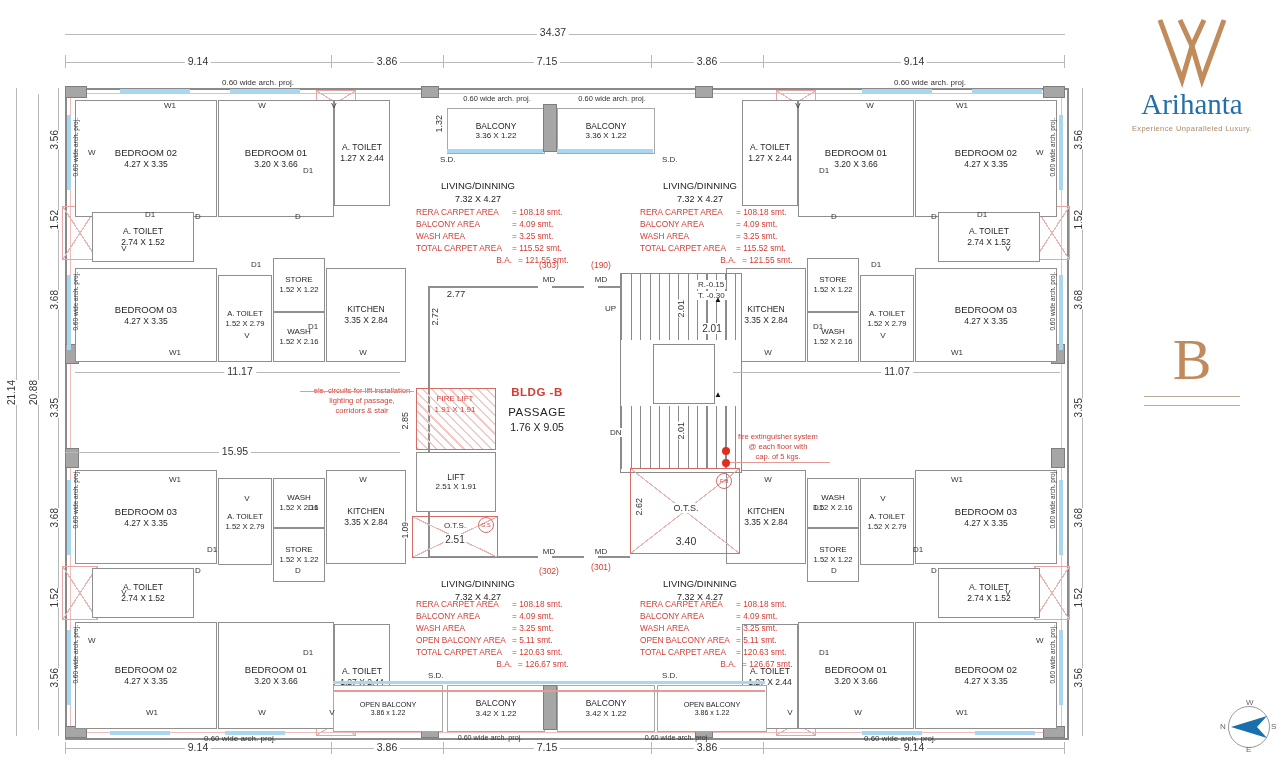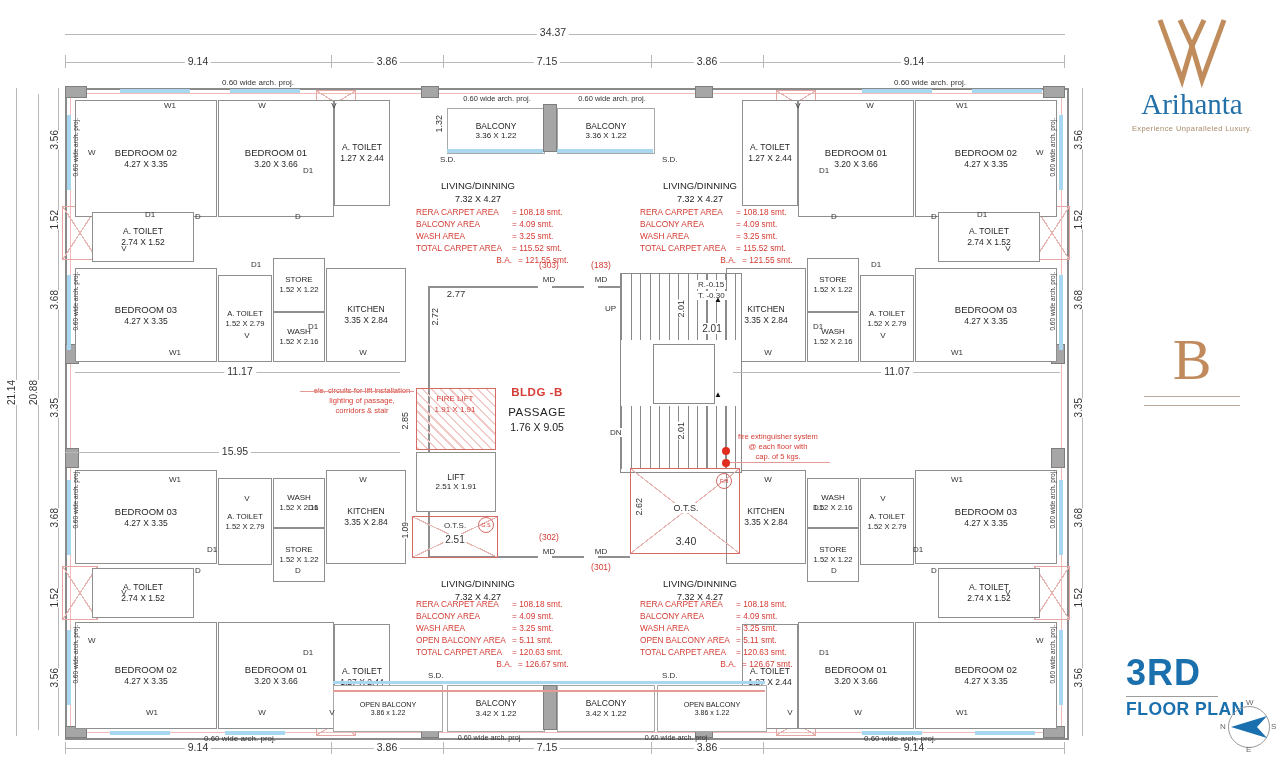--- a/index.html
+++ b/index.html
@@ -479,26 +479,26 @@
 
   <div class="wl" style="left:428px;top:286px;width:2px;height:272px;"></div>
   <div class="wl" style="left:430px;top:286px;width:108px;height:2px;"></div>
   <div class="wl" style="left:552px;top:286px;width:32px;height:2px;"></div>
   <div class="wl" style="left:598px;top:286px;width:22px;height:2px;"></div>
   <div class="wl" style="left:430px;top:556px;width:108px;height:2px;"></div>
   <div class="wl" style="left:552px;top:556px;width:32px;height:2px;"></div>
   <div class="wl" style="left:598px;top:556px;width:32px;height:2px;"></div>
 
   <div class="lbl ctr red" style="left:549px;top:260px;font-size:8.5px;">(303)</div>
-  <div class="lbl ctr red" style="left:601px;top:260px;font-size:8.5px;">(183)</div>
+  <div class="lbl ctr red" style="left:601px;top:260px;font-size:8.5px;">(190)</div>
   <div class="lbl ctr" style="left:549px;top:275px;">MD</div>
   <div class="lbl ctr" style="left:601px;top:275px;">MD</div>
   <div class="lbl ctr" style="left:549px;top:547px;">MD</div>
   <div class="lbl ctr" style="left:601px;top:547px;">MD</div>
-  <div class="lbl ctr red" style="left:549px;top:532px;font-size:8.5px;">(302)</div>
+  <div class="lbl ctr red" style="left:549px;top:566px;font-size:8.5px;">(302)</div>
   <div class="lbl ctr red" style="left:601px;top:562px;font-size:8.5px;">(301)</div>
 
   <div class="dim" style="left:456px;top:288px;font-size:9.5px;">2.77</div>
   <div class="vdim vt" style="left:430px;top:308px;font-size:9px;">2.72</div>
   <div class="vdim vt" style="left:400px;top:412px;font-size:9px;">2.85</div>
 
   <div class="hatch" style="left:416px;top:388px;width:78px;height:60px;"></div>
   <div class="flabel red" style="left:455px;top:393px;font-size:8px;line-height:1.4;">
     <div style="width:42px;white-space:normal;margin:0 auto;">FIRE LIFT</div>
     <div>1.91 X 1.91</div>
@@ -632,25 +632,20 @@
   </svg>
   <div class="brandname" style="font-size:29px;">Arihanta</div>
   <div class="tagline" style="margin-top:5px;">Experience Unparalleled Luxury.</div>
 
   <div style="position:absolute;left:0;top:326px;width:184px;">
     <div class="bletter">B</div>
     <div class="srule"></div>
     <div class="srule" style="margin-top:8px;"></div>
   </div>
 
-  <div style="position:absolute;left:26px;top:652px;">
-    <div class="fnum">3RD</div>
-    <div class="frule"></div>
-    <div class="fword">FLOOR PLAN</div>
-  </div>
 
   <div style="position:absolute;left:122px;top:700px;width:54px;height:54px;">
     <div style="position:absolute;inset:6px;border:1px solid #9a9a9a;border-radius:50%;"></div>
     <div class="cletter" style="left:24px;top:-2px;">W</div>
     <div class="cletter" style="left:-2px;top:22px;">N</div>
     <div class="cletter" style="left:49px;top:22px;">S</div>
     <div class="cletter" style="left:24px;top:45px;">E</div>
     <svg width="40" height="26" viewBox="0 0 40 26" style="position:absolute;left:7px;top:14px;">
       <polygon points="2,13 38,2 28,13 38,24" fill="#1a6fae"></polygon>
     </svg>

